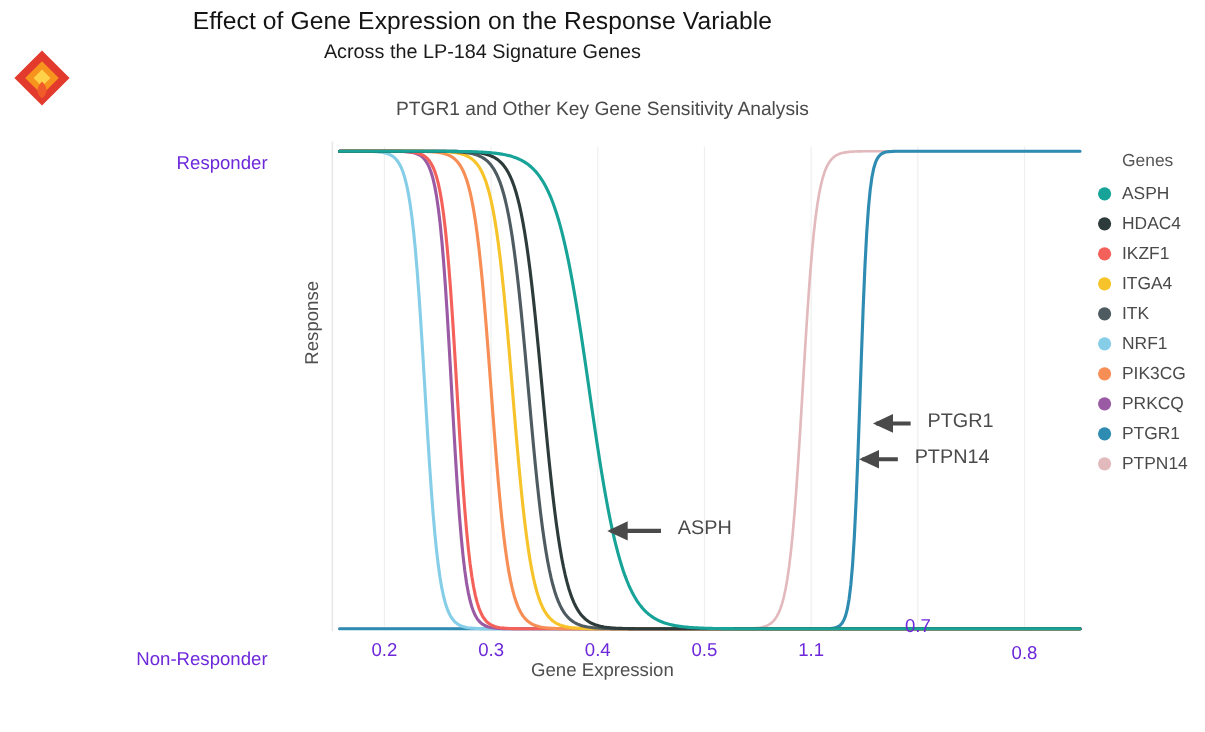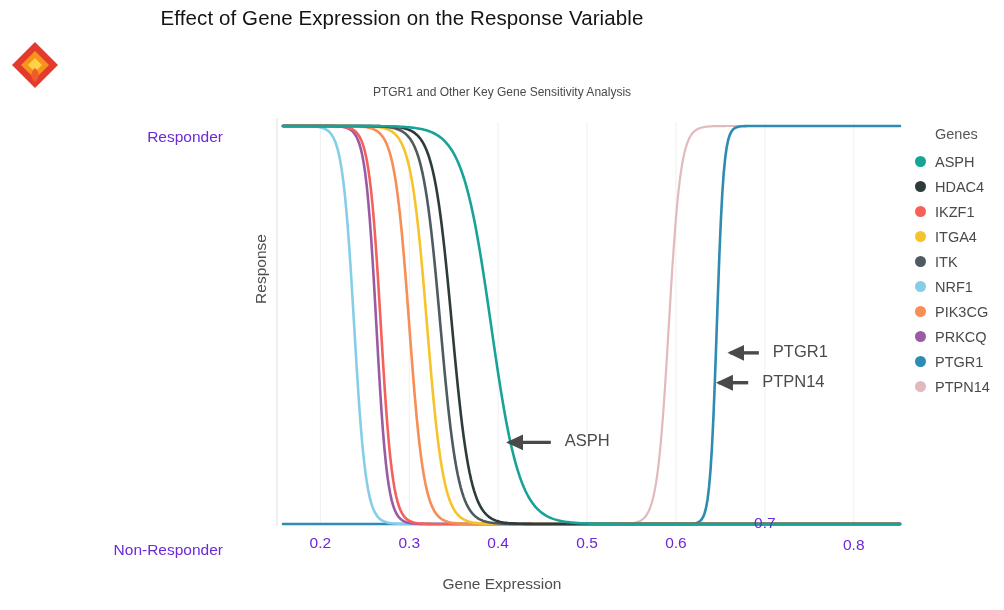--- a/index.html
+++ b/index.html
@@ -14,39 +14,39 @@
 
   
   #logo { position:absolute; left:8px; top:38px; width:54px; height:54px; }
 
   
   #title-block { position:absolute; left:0; top:4px; width:804px; text-align:center; }
   #chart-title { font-size:20.5px; color:#141414; letter-spacing:.1px; line-height:27px; }
   #chart-subtitle { font-size:16.5px; color:#1a1a1a; line-height:24px; }
   #chart-caption {
     position:absolute; left:0; top:80px; width:1004px; text-align:center;
-    font-size:12px; color:#4a4a4a; line-height:24px;
+    font-size:16px; color:#4a4a4a; line-height:24px;
   }
 
   
   #plot-wrap { position:absolute; left:0; top:0; width:1004px; height:610px; }
   #plot-svg { position:absolute; left:0; top:0; }
 
   
   .axis-text { position:absolute; color:#6d28d9; font-size:15.5px; white-space:nowrap; }
   .tick-x { text-align:center; width:60px; }
   #ylab-responder { right:781px; top:128px; }
   #ylab-nonresponder { right:781px; top:541px; }
   #y-axis-title {
     position:absolute; left:191px; top:260px; width:140px;
     transform:rotate(-90deg); transform-origin:50% 50%;
     text-align:center; color:#4f4f4f; font-size:15.5px;
   }
   #x-axis-title {
-    position:absolute; left:0; top:575px; width:1004px; text-align:center;
+    position:absolute; left:0; top:550px; width:1004px; text-align:center;
     color:#4f4f4f; font-size:15.5px;
   }
 
   
   .annot-label { position:absolute; color:#4a4a4a; font-size:16.5px; white-space:nowrap; }
 
   
   #legend { position:absolute; left:915px; top:126px; width:90px; }
   #legend-title { font-size:14.5px; color:#565656; margin:0 16px 7px 20px; }
   .legend-row { display:flex; align-items:center; height:25px; }
@@ -60,20 +60,21 @@
 
   <svg id="logo" viewBox="0 0 54 54">
     <path d="M27 4 L50 27 L27 50 L4 27 Z" fill="#E23B2E"></path>
     <path d="M27 13 L41 27 L27 41 L13 27 Z" fill="#F7941E"></path>
     <path d="M27 20 L34 27 L27 34 L20 27 Z" fill="#FFD24A"></path>
     <path d="M27 30 c5 5 5 10 0 14 c-5 -4 -5 -9 0 -14 Z" fill="#F15A29"></path>
   </svg>
 
   <div id="title-block">
     <div id="chart-title">Effect of Gene Expression on the Response Variable</div>
+    <div id="chart-subtitle">Across the LP-184 Signature Genes</div>
   </div>
   <div id="chart-caption">PTGR1 and Other Key Gene Sensitivity Analysis</div>
 
   <div id="plot-wrap">
     <svg id="plot-svg" width="1004" height="610">
       <g id="gridlines">
           <line x1="320.34005763688765" y1="122" x2="320.34005763688765" y2="524" stroke="#efefef" stroke-width="1"></line>
           <line x1="409.2449567723343" y1="122" x2="409.2449567723343" y2="524" stroke="#efefef" stroke-width="1"></line>
           <line x1="498.149855907781" y1="122" x2="498.149855907781" y2="524" stroke="#efefef" stroke-width="1"></line>
           <line x1="587.0547550432277" y1="122" x2="587.0547550432277" y2="524" stroke="#efefef" stroke-width="1"></line>
@@ -111,21 +112,21 @@
 
   <div class="axis-text" id="ylab-responder">Responder</div>
   <div class="axis-text" id="ylab-nonresponder">Non-Responder</div>
   <div id="y-axis-title">Response</div>
   <div id="x-axis-title">Gene Expression</div>
   <div id="x-ticks">
       <div class="axis-text tick-x" style="left: 290.34px; top: 534px;">0.2</div>
       <div class="axis-text tick-x" style="left: 379.245px; top: 534px;">0.3</div>
       <div class="axis-text tick-x" style="left: 468.15px; top: 534px;">0.4</div>
       <div class="axis-text tick-x" style="left: 557.055px; top: 534px;">0.5</div>
-      <div class="axis-text tick-x" style="left: 645.96px; top: 534px;">0.6</div>
+      <div class="axis-text tick-x" style="left: 645.96px; top: 534px;">1.1</div>
       <div class="axis-text tick-x" style="left: 734.865px; top: 514px;">0.7</div>
       <div class="axis-text tick-x" style="left: 823.769px; top: 536px;">0.8</div>
     </div>
 
   <div id="annot-labels">
       <div class="annot-label" style="left: 564.827px; top: 431.41px;">ASPH</div>
       <div class="annot-label" style="left: 772.865px; top: 341.86px;">PTGR1</div>
       <div class="annot-label" style="left: 762.196px; top: 371.71px;">PTPN14</div>
     </div>
 

